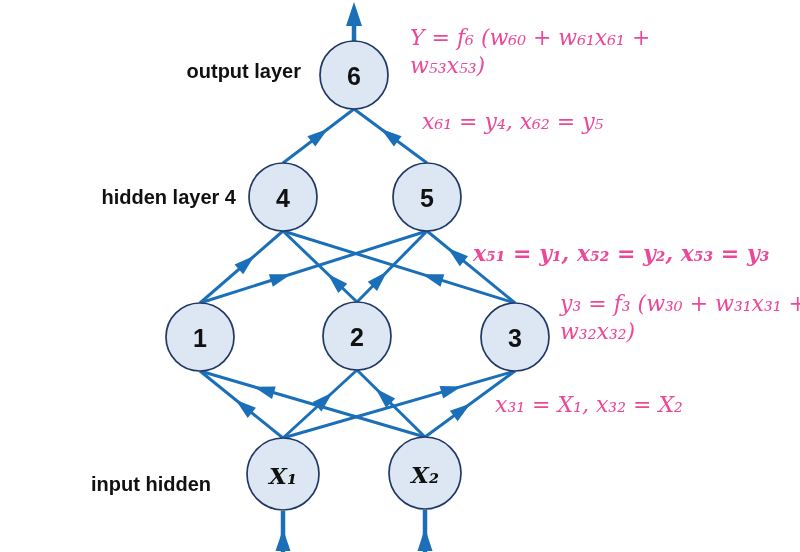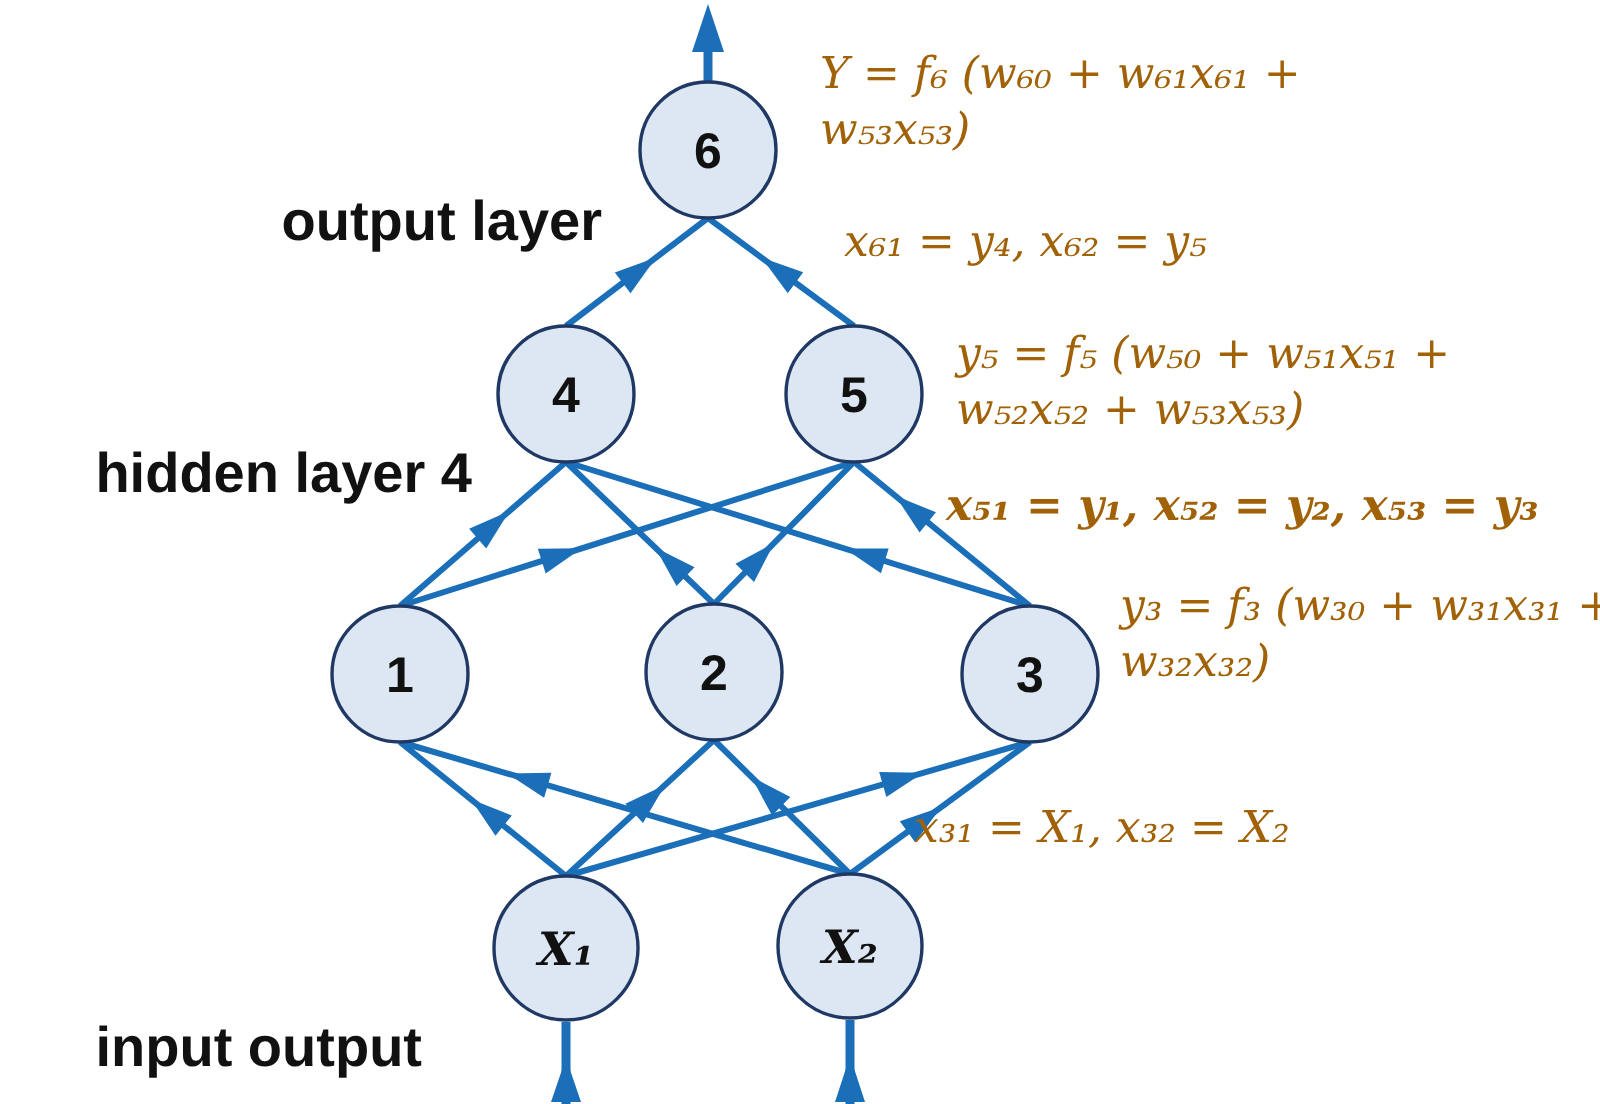--- a/index.html
+++ b/index.html
@@ -4,36 +4,36 @@
 <style>
   html,body{margin:0;padding:0;background:#ffffff;}
   .stage{
     position:relative;width:800px;height:552px;background:#ffffff;
     overflow:hidden;font-family:"Liberation Sans",sans-serif;
   }
   .stage svg{position:absolute;left:0;top:0;}
   .layer-label{
     position:absolute;transform:translateY(-50%);
     font-family:"Liberation Sans",sans-serif;font-weight:bold;
-    font-size:28px;color:#111111;white-space:nowrap;margin-top:40px;
+    font-size:20px;color:#111111;white-space:nowrap;
   }
   .lbl-output{right:499px;top:71px;}
   .lbl-h2{right:564px;top:197px;}
   .lbl-h1{right:654px;top:337px;}
   .lbl-input{right:589px;top:484px;}
   .eq{
     position:absolute;font-family:"DejaVu Serif",serif;font-style:italic;
-    font-size:22px;line-height:28px;color:#a16207;white-space:nowrap;
+    font-size:22px;line-height:28px;color:#ec4899;white-space:nowrap;
   }
   .eq-out{left:410px;top:24px;}
   .eq-x6{left:422px;top:108px;}
   .eq-y5{left:478px;top:164px;}
   .eq-x5{left:473px;top:239px;font-weight:bold;}
   .eq-y3{left:560px;top:290px;}
-  .eq-x3{left:457px;top:391px;margin-top:10px;}
+  .eq-x3{left:495px;top:391px;}
   .nlabel{font-family:"Liberation Sans",sans-serif;font-weight:bold;font-size:25px;fill:#111111;}
   .nlabel.math{font-family:"DejaVu Serif",serif;font-style:italic;font-size:23px;}
 </style>
 </head>
 <body>
 
 <div class="stage">
   <svg id="net" width="800" height="552" viewBox="0 0 800 552">
       <line x1="283" y1="438" x2="200" y2="371" stroke="#1a6fb8" stroke-width="3"></line>
       <path d="M 12 0 L -9 6.5 L -9 -6.5 Z" transform="translate(244.82,407.18) rotate(-141.0885281541952)" fill="#1a6fb8"></path>
@@ -82,32 +82,28 @@
       <circle cx="515" cy="337" r="34" fill="#dde7f3" stroke="#1f3864" stroke-width="1.7"></circle>
       <text x="515" y="338" text-anchor="middle" dominant-baseline="central" class="nlabel">3</text>
       <circle cx="283" cy="474" r="36" fill="#dde7f3" stroke="#1f3864" stroke-width="1.7"></circle>
       <text x="283" y="475" text-anchor="middle" dominant-baseline="central" class="nlabel math">X₁</text>
       <circle cx="425" cy="473" r="36" fill="#dde7f3" stroke="#1f3864" stroke-width="1.7"></circle>
       <text x="425" y="474" text-anchor="middle" dominant-baseline="central" class="nlabel math">X₂</text>
     </svg>
 
   <div class="layer-label lbl-output">output layer</div>
   <div class="layer-label lbl-h2">hidden layer 4</div>
-  <div class="layer-label lbl-input">input output</div>
+  <div class="layer-label lbl-input">input hidden</div>
 
   <div class="eq eq-out">
     <div>Y = f₆ (w₆₀ + w₆₁x₆₁ +</div>
     <div>w₅₃x₅₃)</div>
   </div>
   <div class="eq eq-x6">
     <div>x₆₁ = y₄, x₆₂ = y₅</div>
-  </div>
-  <div class="eq eq-y5">
-    <div>y₅ = f₅ (w₅₀ + w₅₁x₅₁ +</div>
-    <div>w₅₂x₅₂ + w₅₃x₅₃)</div>
   </div>
   <div class="eq eq-x5">
     <div>x₅₁ = y₁, x₅₂ = y₂, x₅₃ = y₃</div>
   </div>
   <div class="eq eq-y3">
     <div>y₃ = f₃ (w₃₀ + w₃₁x₃₁ +</div>
     <div>w₃₂x₃₂)</div>
   </div>
   <div class="eq eq-x3">
     <div>x₃₁ = X₁, x₃₂ = X₂</div>

